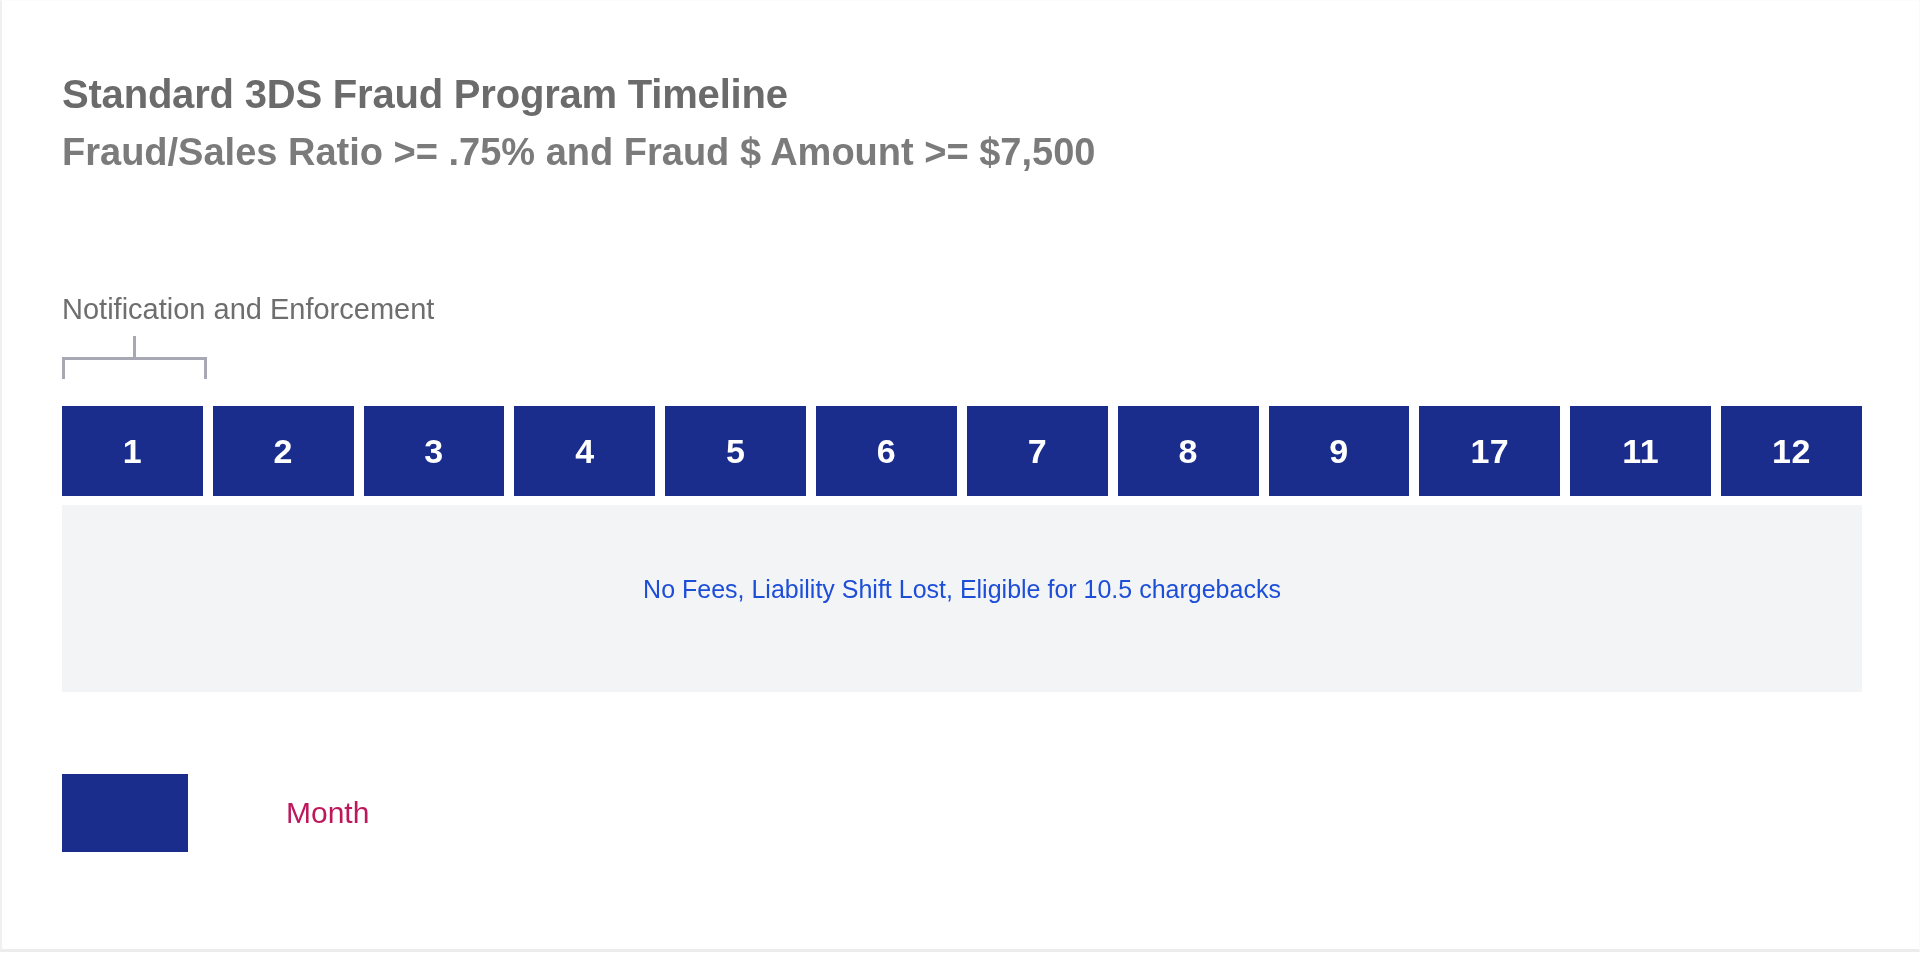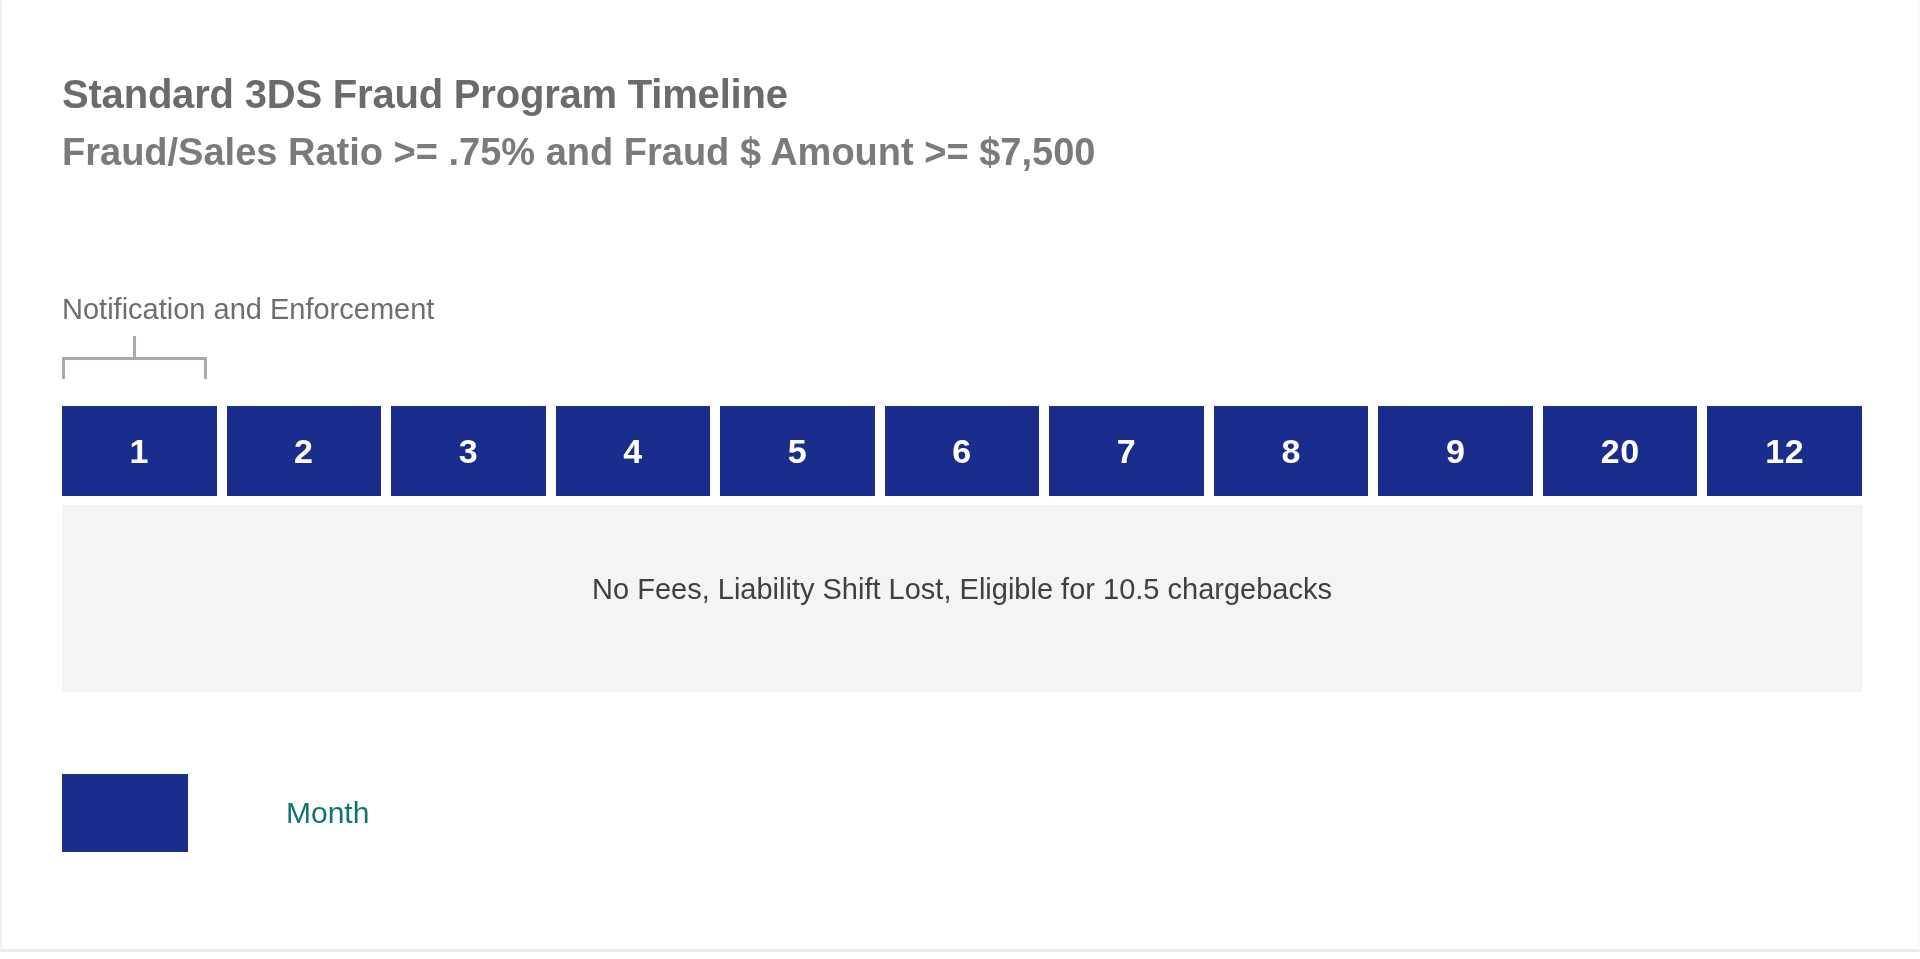--- a/index.html
+++ b/index.html
@@ -128,22 +128,22 @@
     left: 60px;
     top: 504px;
     width: 1800px;
     height: 187px;
     background: #f3f4f6;
     display: flex;
     align-items: center;
     justify-content: center;
   }
   .status-text {
-    font-size: 29px;
-    color: #404040;
+    font-size: 25px;
+    color: #1d4ed8;
     text-align: center;
     white-space: nowrap;
     position: relative;
     top: -9px;
   }
 
   
   .legend {
     position: absolute;
     left: 60px;
@@ -152,21 +152,21 @@
     align-items: center;
   }
   .legend-swatch {
     width: 126px;
     height: 78px;
     background: #1b2d8c;
   }
   .legend-label {
     margin-left: 98px;
     font-size: 30px;
-    color: #0f766e;
+    color: #be185d;
     white-space: nowrap;
   }
 </style>
 </head>
 <body>
 
 <div id="page">
 
   <div class="header">
     <h1 class="title">Standard 3DS Fraud Program Timeline</h1>
@@ -185,21 +185,22 @@
   <div class="month-row">
     <div class="month-box">1</div>
     <div class="month-box">2</div>
     <div class="month-box">3</div>
     <div class="month-box">4</div>
     <div class="month-box">5</div>
     <div class="month-box">6</div>
     <div class="month-box">7</div>
     <div class="month-box">8</div>
     <div class="month-box">9</div>
-    <div class="month-box">20</div>
+    <div class="month-box">17</div>
+    <div class="month-box">11</div>
     <div class="month-box">12</div>
   </div>
 
   <div class="status-panel">
     <div class="status-text">No Fees, Liability Shift Lost, Eligible for 10.5 chargebacks</div>
   </div>
 
   <div class="legend">
     <div class="legend-swatch"></div>
     <div class="legend-label">Month</div>

